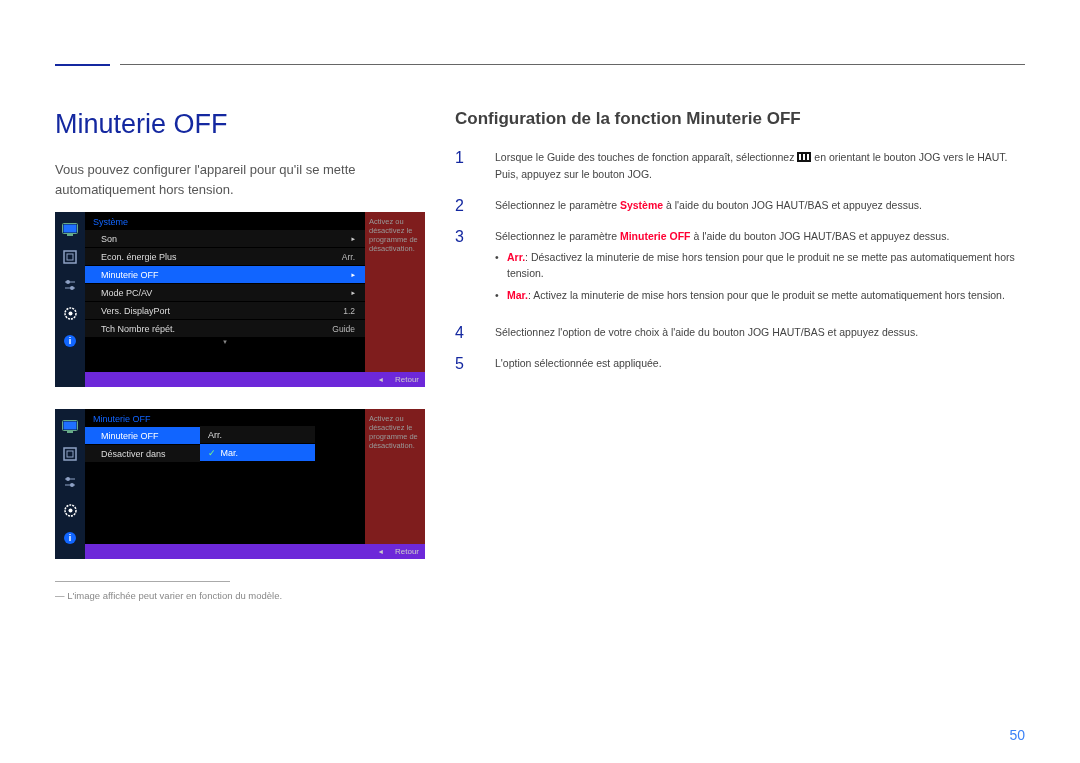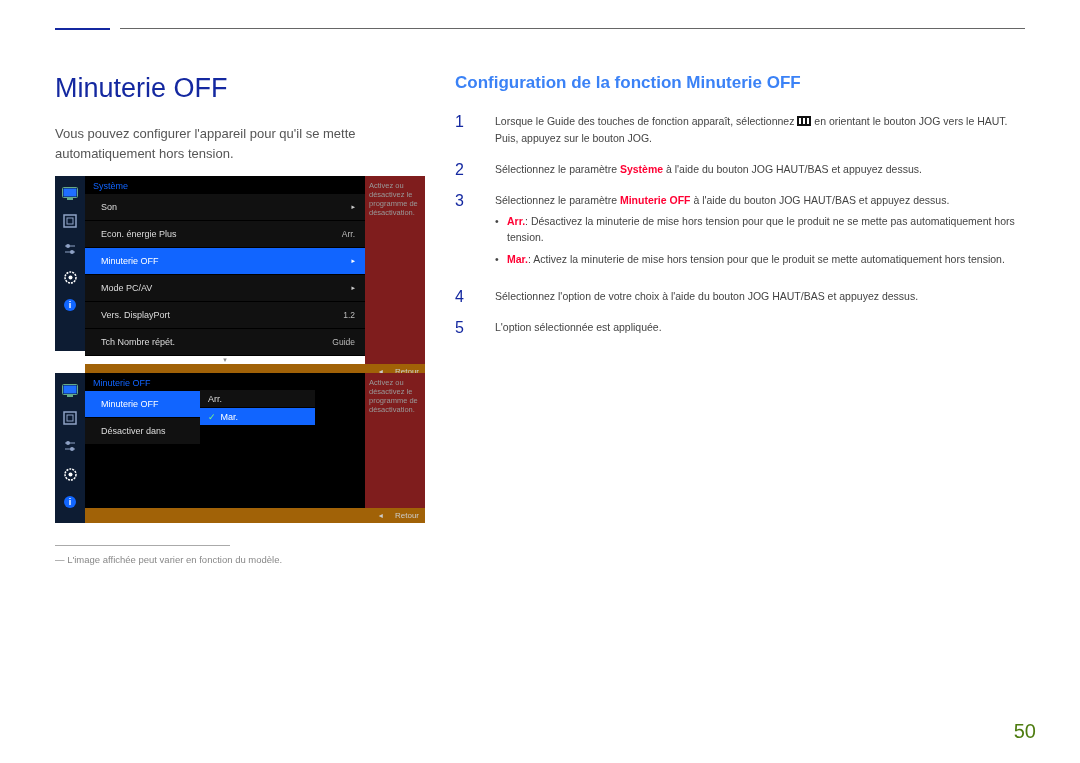--- a/index.html
+++ b/index.html
@@ -6,21 +6,21 @@
   body {
     font-family: "Segoe UI", Arial, sans-serif;
     background: #fff;
     color: #333;
     width: 1080px;
     height: 763px;
     position: relative;
     font-size: 11px;
   }
   .page {
-    padding: 28px 55px 0 55px;
+    padding: 64px 55px 0 55px;
   }
   .top-bar {
     position: relative;
     margin-bottom: 45px;
   }
   .top-bar .accent {
     position: absolute;
     left: 0; top: 0;
     width: 55px;
     border-top: 2px solid #1428a0;
@@ -42,21 +42,21 @@
     font-weight: 400;
     margin-bottom: 20px;
   }
   .intro {
     color: #555;
     font-size: 13px;
     line-height: 1.5;
     margin-bottom: 13px;
   }
   h2.subtitle {
-    color: #3b82f6;
+    color: #404040;
     font-size: 17px;
     font-weight: 600;
     margin-bottom: 20px;
   }
   
   .osd {
     background: #000;
     color: #ddd;
     font-size: 9px;
     margin-bottom: 22px;
@@ -94,41 +94,41 @@
   .osd .menu-header {
     color: #1165ff;
     padding: 5px 8px 3px;
     font-size: 9px;
   }
   .osd .menu-row {
     display: flex;
     justify-content: space-between;
     align-items: center;
     padding: 4px 10px 4px 16px;
-    height: 27px;
+    height: 18px;
     background: #111;
     border-bottom: 1px solid #000;
   }
   .osd .menu-row.selected {
     background: #1165ff;
     color: #fff;
   }
   .osd .menu-row .val { color: #bbb; font-size: 8.5px; }
   .osd .menu-row .tri { font-size: 7px; color: #ccc; }
   .osd .menu-row.selected .tri { color: #fff; }
   .osd .desc-col {
     width: 60px;
     background: #7f1d1d;
     color: #999;
     font-size: 7.5px;
     padding: 5px 4px;
     line-height: 1.2;
   }
   .osd .footer {
-    background: #a16207;
+    background: #6d28d9;
     text-align: right;
     padding: 3px 6px;
     font-size: 8px;
     color: #ccc;
   }
   .osd .footer .arrow { margin-right: 10px; }
   .osd .down-caret {
     text-align: center;
     font-size: 7px;
     color: #888;
@@ -208,23 +208,23 @@
     margin-bottom: 8px;
   }
   .footnote {
     color: #888;
     font-size: 9.5px;
   }
   .footnote::before { content: "― "; color: #888; }
   .page-num {
     position: absolute;
     bottom: 20px;
-    right: 44px;
-    color: #4d7c0f;
-    font-size: 20px;
+    right: 55px;
+    color: #3b82f6;
+    font-size: 14px;
   }
 </style>
 </head>
 <body>
 
 <div class="page">
   <div class="top-bar">
     <div class="accent"></div>
     <div class="rule"></div>
   </div>

